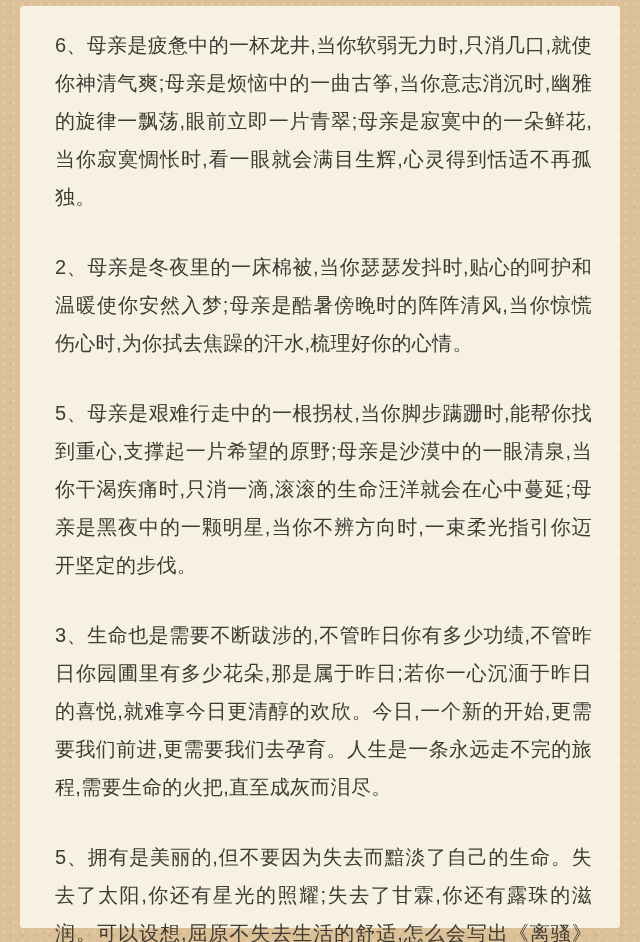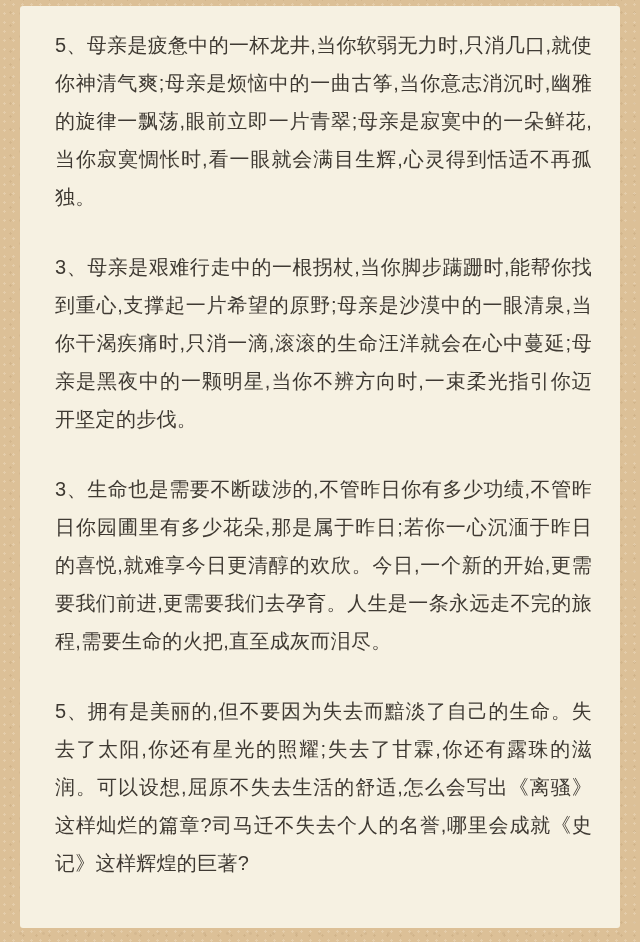--- a/index.html
+++ b/index.html
@@ -46,18 +46,19 @@
     letter-spacing: 0.3px;
     margin-bottom: 32px;
   }
   .para:last-child { margin-bottom: 0; }
 </style>
 </head>
 <body>
 
 <div class="page-bg">
   <div class="text-card">
-    <p class="para">5、母亲是疲惫中的一杯龙井,当你软弱无力时,只消几口,就使你神清气爽;母亲是烦恼中的一曲古筝,当你意志消沉时,幽雅的旋律一飘荡,眼前立即一片青翠;母亲是寂寞中的一朵鲜花,当你寂寞惆怅时,看一眼就会满目生辉,心灵得到恬适不再孤独。</p>
-    <p class="para">3、母亲是艰难行走中的一根拐杖,当你脚步蹒跚时,能帮你找到重心,支撑起一片希望的原野;母亲是沙漠中的一眼清泉,当你干渴疾痛时,只消一滴,滚滚的生命汪洋就会在心中蔓延;母亲是黑夜中的一颗明星,当你不辨方向时,一束柔光指引你迈开坚定的步伐。</p>
+    <p class="para">6、母亲是疲惫中的一杯龙井,当你软弱无力时,只消几口,就使你神清气爽;母亲是烦恼中的一曲古筝,当你意志消沉时,幽雅的旋律一飘荡,眼前立即一片青翠;母亲是寂寞中的一朵鲜花,当你寂寞惆怅时,看一眼就会满目生辉,心灵得到恬适不再孤独。</p>
+    <p class="para">2、母亲是冬夜里的一床棉被,当你瑟瑟发抖时,贴心的呵护和温暖使你安然入梦;母亲是酷暑傍晚时的阵阵清风,当你惊慌伤心时,为你拭去焦躁的汗水,梳理好你的心情。</p>
+    <p class="para">5、母亲是艰难行走中的一根拐杖,当你脚步蹒跚时,能帮你找到重心,支撑起一片希望的原野;母亲是沙漠中的一眼清泉,当你干渴疾痛时,只消一滴,滚滚的生命汪洋就会在心中蔓延;母亲是黑夜中的一颗明星,当你不辨方向时,一束柔光指引你迈开坚定的步伐。</p>
     <p class="para">3、生命也是需要不断跋涉的,不管昨日你有多少功绩,不管昨日你园圃里有多少花朵,那是属于昨日;若你一心沉湎于昨日的喜悦,就难享今日更清醇的欢欣。今日,一个新的开始,更需要我们前进,更需要我们去孕育。人生是一条永远走不完的旅程,需要生命的火把,直至成灰而泪尽。</p>
     <p class="para">5、拥有是美丽的,但不要因为失去而黯淡了自己的生命。失去了太阳,你还有星光的照耀;失去了甘霖,你还有露珠的滋润。可以设想,屈原不失去生活的舒适,怎么会写出《离骚》这样灿烂的篇章?司马迁不失去个人的名誉,哪里会成就《史记》这样辉煌的巨著?</p>
   </div>
 </div>
 
 </body></html>

